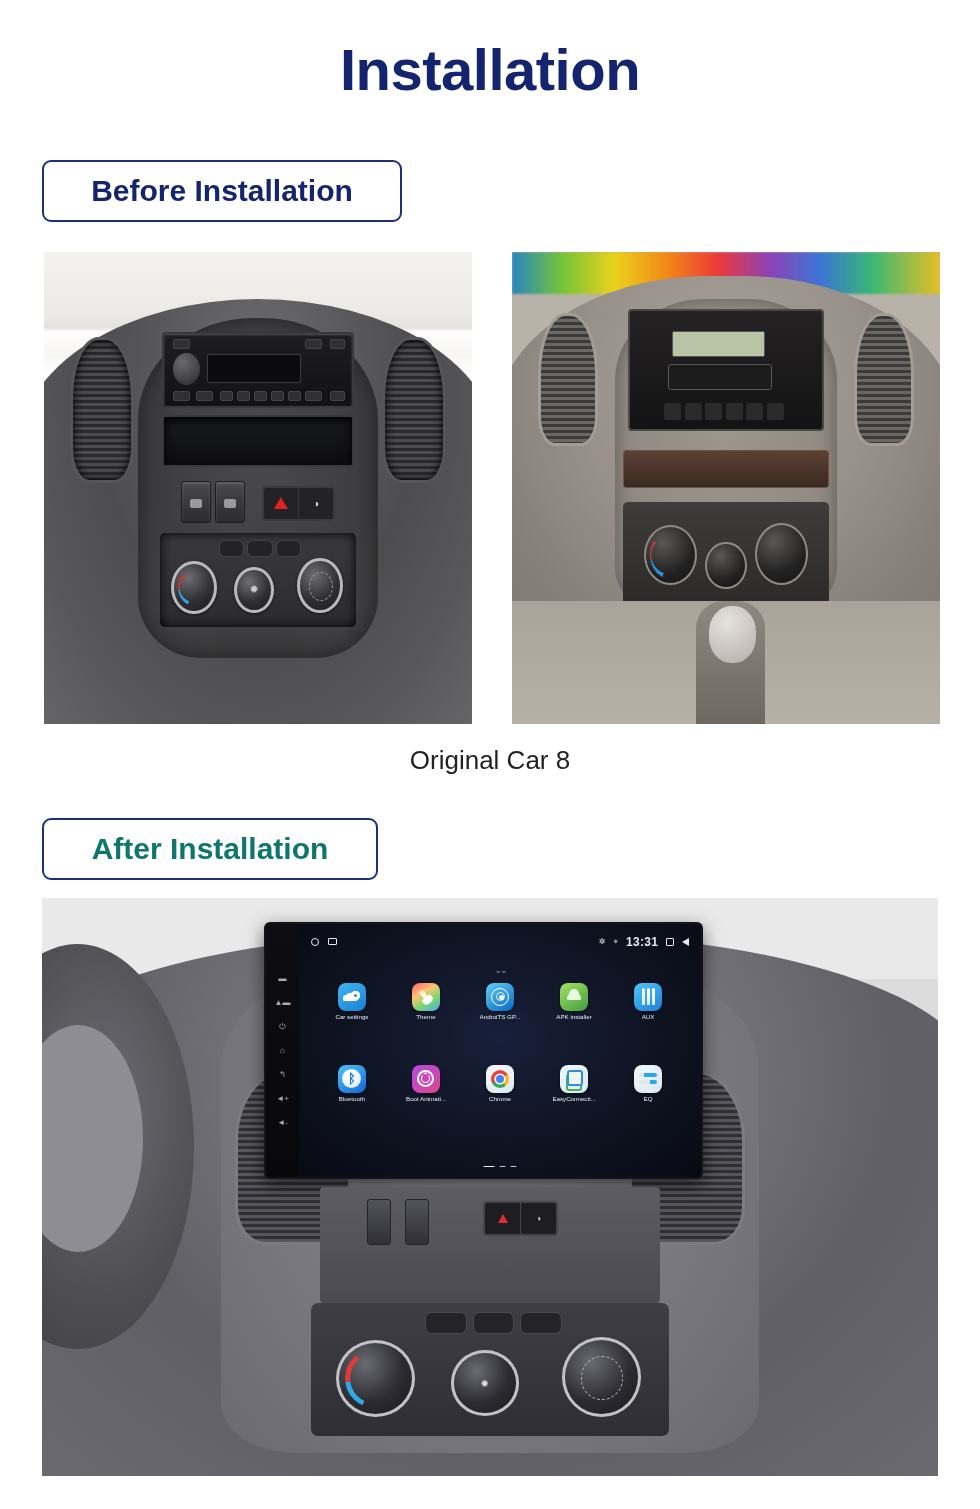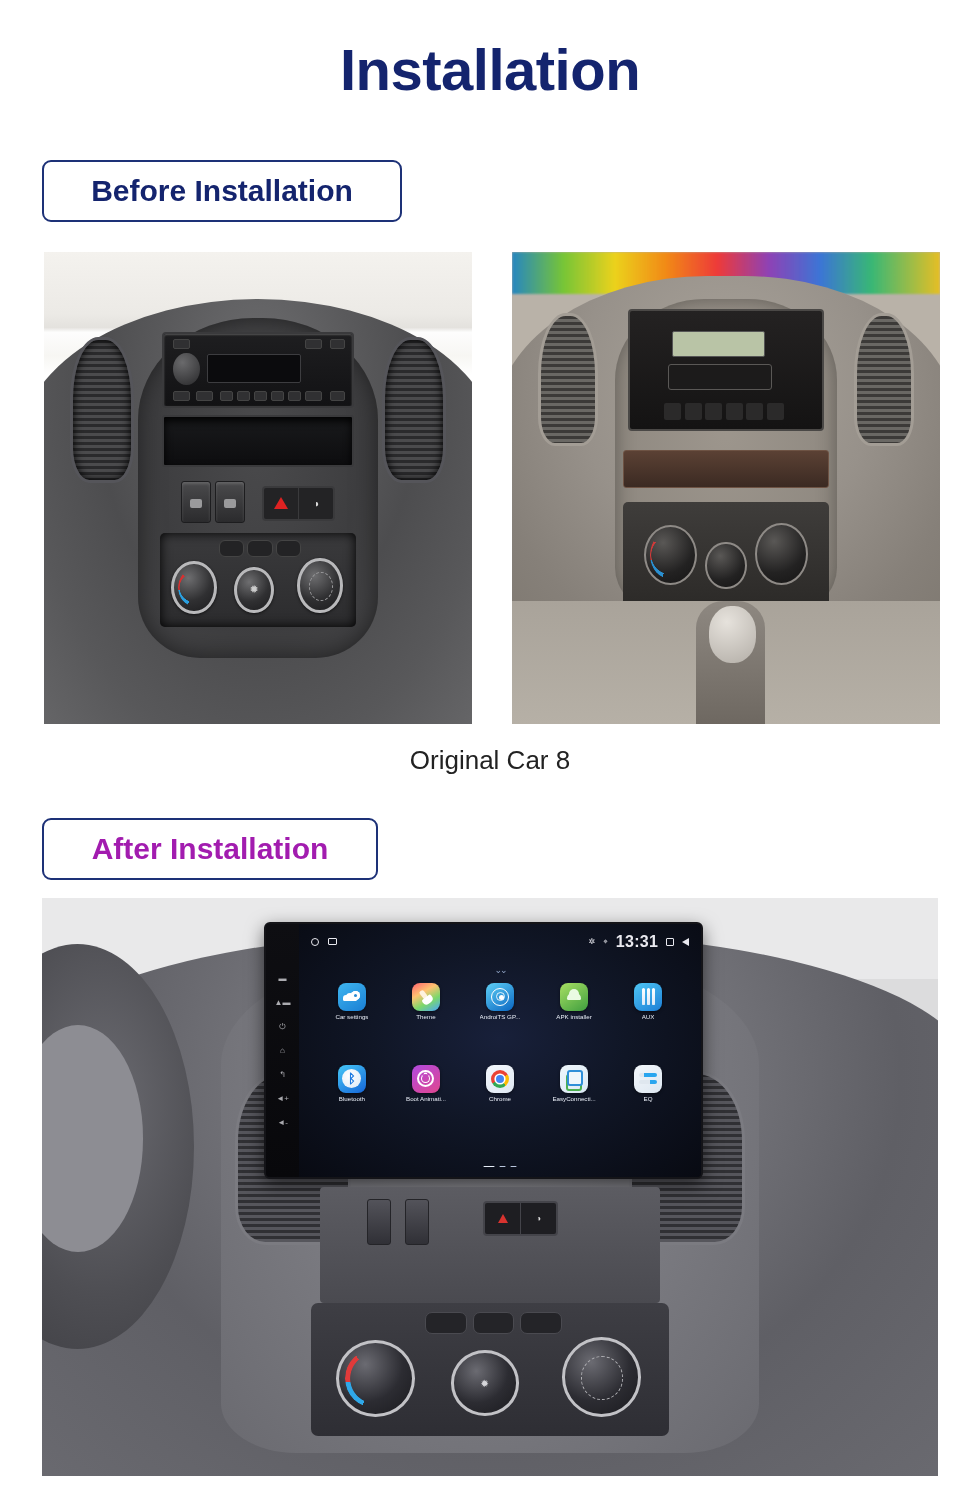--- a/index.html
+++ b/index.html
@@ -183,21 +183,21 @@
     display:flex; flex-direction:column; align-items:center; justify-content:space-evenly;
     padding:8% 0; }
   .hu-side span { color:#c7c7cc; font-size:8px; line-height:1; opacity:.85; }
   .hu-screen { position:absolute; left:7.5%; top:0; width:92.5%; height:100%;
     background: radial-gradient(ellipse at 50% 45%, #18203a 0%, #101626 45%, #080a12 100%); }
 
   .statusbar { position:absolute; left:0; top:0; width:100%; height:14%;
     display:flex; align-items:center; padding:0 3%; color:#e9e9ef; font-size:9px; }
   .sb-left { display:flex; gap:9px; align-items:center; }
   .sb-right { margin-left:auto; display:flex; gap:8px; align-items:center; }
-  .sb-clock { font-size:16px; font-weight:700; letter-spacing:.3px; }
+  .sb-clock { font-size:12px; font-weight:700; letter-spacing:.3px; }
   .sb-circ { width:8px; height:8px; border:1.3px solid #e9e9ef; border-radius:50%; }
   .sb-img { width:9px; height:7px; border:1.3px solid #e9e9ef; border-radius:1px; }
   .sb-sq { width:8px; height:8px; border:1.3px solid #e9e9ef; border-radius:1px; }
   .sb-tri { width:0;height:0;border-top:4px solid transparent;border-bottom:4px solid transparent;
             border-right:7px solid #e9e9ef; }
 
   .pull-chevron { position:absolute; left:50%; top:16%; transform:translateX(-50%);
     color:#9fb4d8; font-size:9px; opacity:.9; letter-spacing:-2px; }
 
   .appgrid { position:absolute; left:4%; top:23%; width:92%; height:64%;
@@ -413,21 +413,21 @@
       </div>
 
       <div class="r-console"></div>
       <div class="r-shift"></div>
       <div class="r-shift-knob"></div>
     </div>
   </div>
 
   <div class="caption">Original Car  8</div>
 
-  <div class="chip" id="chip-after" style="border-color: rgb(29, 49, 119); color: #a21caf;">After Installation</div>
+  <div class="chip" id="chip-after" style="border-color: rgb(29, 49, 119); color: #0f766e;">After Installation</div>
 
   <div class="photo" id="photo-after">
     <div class="dash">
       <div class="a-bg"></div>
       <div class="a-dash"></div>
       <div class="a-wheel"></div>
       <div class="a-center"></div>
       <div class="a-vent a-vent-l"></div>
       <div class="a-vent a-vent-r"></div>
 

